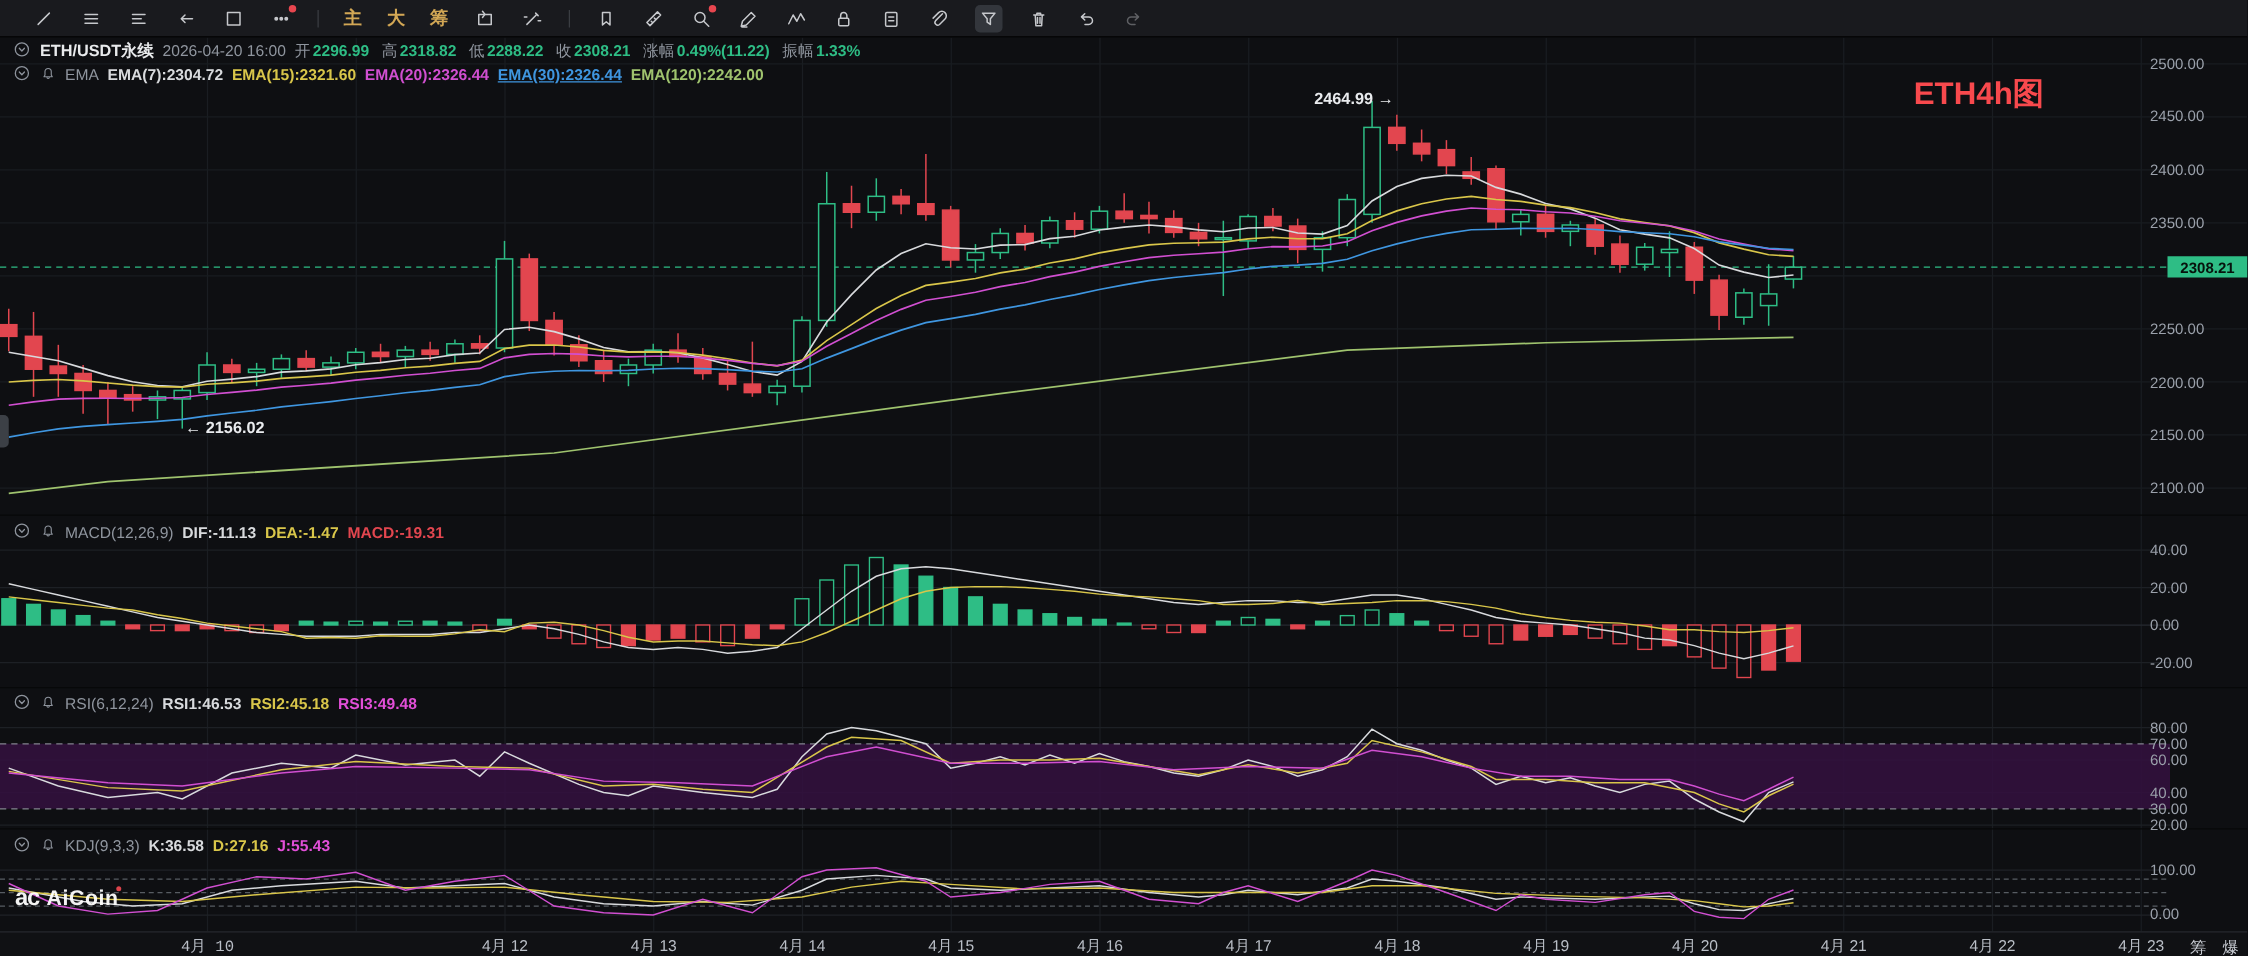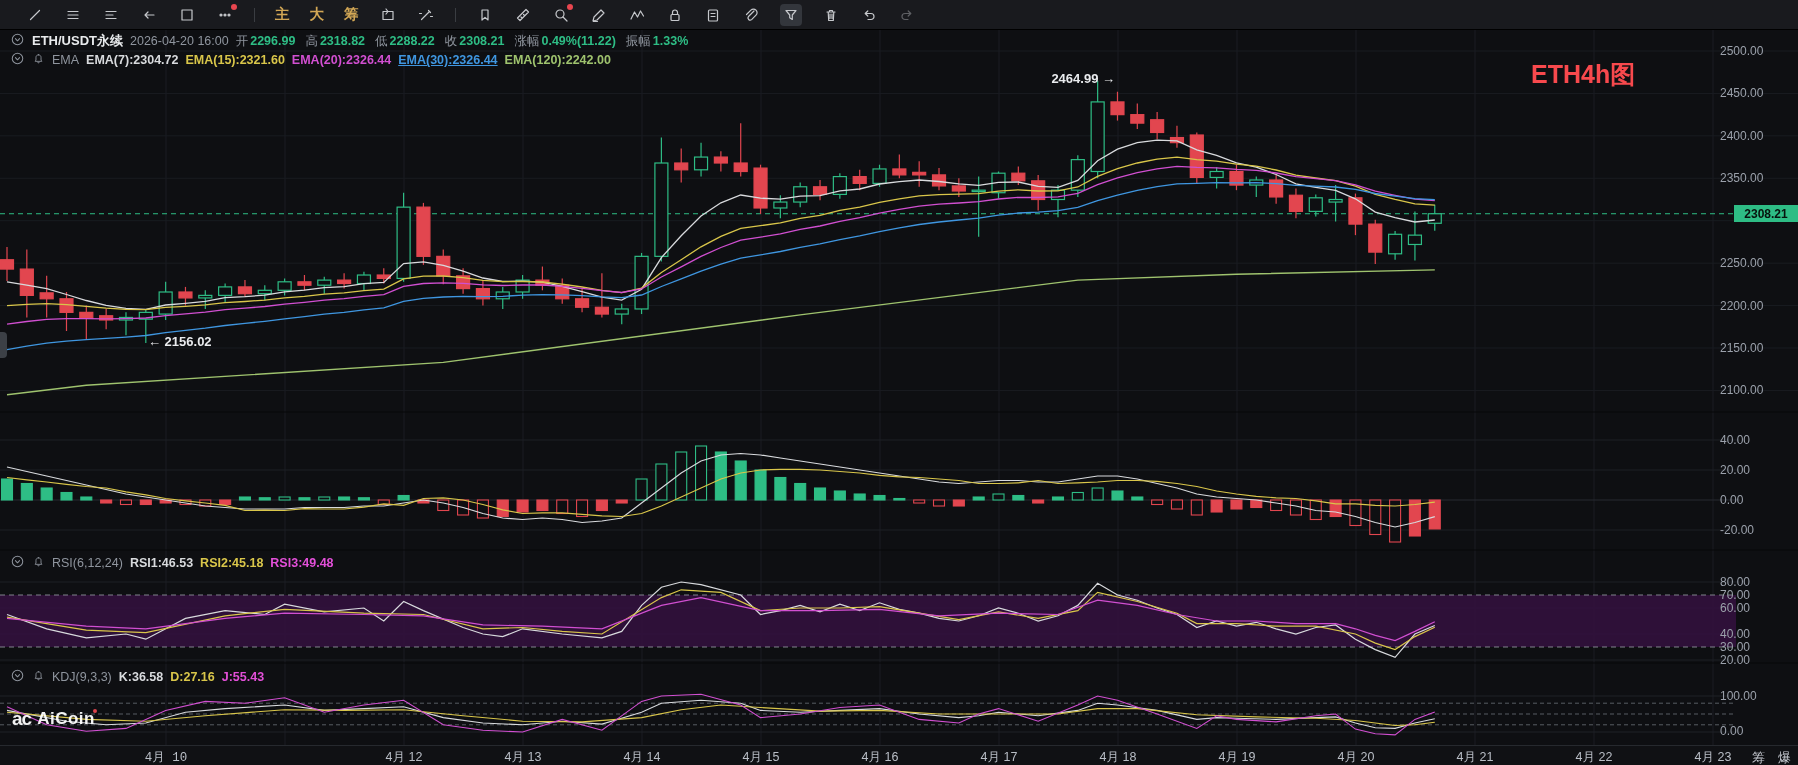--- a/index.html
+++ b/index.html
@@ -518,20 +518,33 @@
       <span><svg width="13" height="14" viewBox="0 0 16 16">
           <path d="M8 2.8c1.8 0 3.1 1.4 3.1 3.1v3.4l1 1.6H3.9l1-1.6V5.9C4.9 4.2 6.2 2.8 8 2.8z M6.9 12a1.2 1.2 0 0 0 2.2 0"></path>
         </svg></span>
       <span>EMA</span>
       <span class="val" style="color: rgb(216, 218, 221);">EMA(7):2304.72</span>
       <span class="val" style="color: rgb(217, 198, 74);">EMA(15):2321.60</span>
       <span class="val" style="color: rgb(209, 79, 209);">EMA(20):2326.44</span>
       <span class="val" style="color: rgb(63, 150, 224); text-decoration: underline;">EMA(30):2326.44</span>
       <span class="val" style="color: rgb(159, 195, 110);">EMA(120):2242.00</span>
     </div>
+    <div class="ibar" style="top: 416px;">
+      <span><svg width="15" height="15" viewBox="0 0 16 16">
+          <circle cx="8" cy="8" r="5.6"></circle>
+          <path d="M5.8 7 L8 9.4 L10.2 7"></path>
+        </svg></span>
+      <span><svg width="13" height="14" viewBox="0 0 16 16">
+          <path d="M8 2.8c1.8 0 3.1 1.4 3.1 3.1v3.4l1 1.6H3.9l1-1.6V5.9C4.9 4.2 6.2 2.8 8 2.8z M6.9 12a1.2 1.2 0 0 0 2.2 0"></path>
+        </svg></span>
+      <span>MACD(12,26,9)</span>
+      <span class="val" style="color: rgb(216, 218, 221);">DIF:-11.13</span>
+      <span class="val" style="color: rgb(217, 198, 74);">DEA:-1.47</span>
+      <span class="val" style="color: rgb(226, 70, 79);">MACD:-19.31</span>
+    </div>
     <div class="ibar" style="top: 553px;">
       <span><svg width="15" height="15" viewBox="0 0 16 16">
           <circle cx="8" cy="8" r="5.6"></circle>
           <path d="M5.8 7 L8 9.4 L10.2 7"></path>
         </svg></span>
       <span><svg width="13" height="14" viewBox="0 0 16 16">
           <path d="M8 2.8c1.8 0 3.1 1.4 3.1 3.1v3.4l1 1.6H3.9l1-1.6V5.9C4.9 4.2 6.2 2.8 8 2.8z M6.9 12a1.2 1.2 0 0 0 2.2 0"></path>
         </svg></span>
       <span>RSI(6,12,24)</span>
       <span class="val" style="color: rgb(216, 218, 221);">RSI1:46.53</span>

